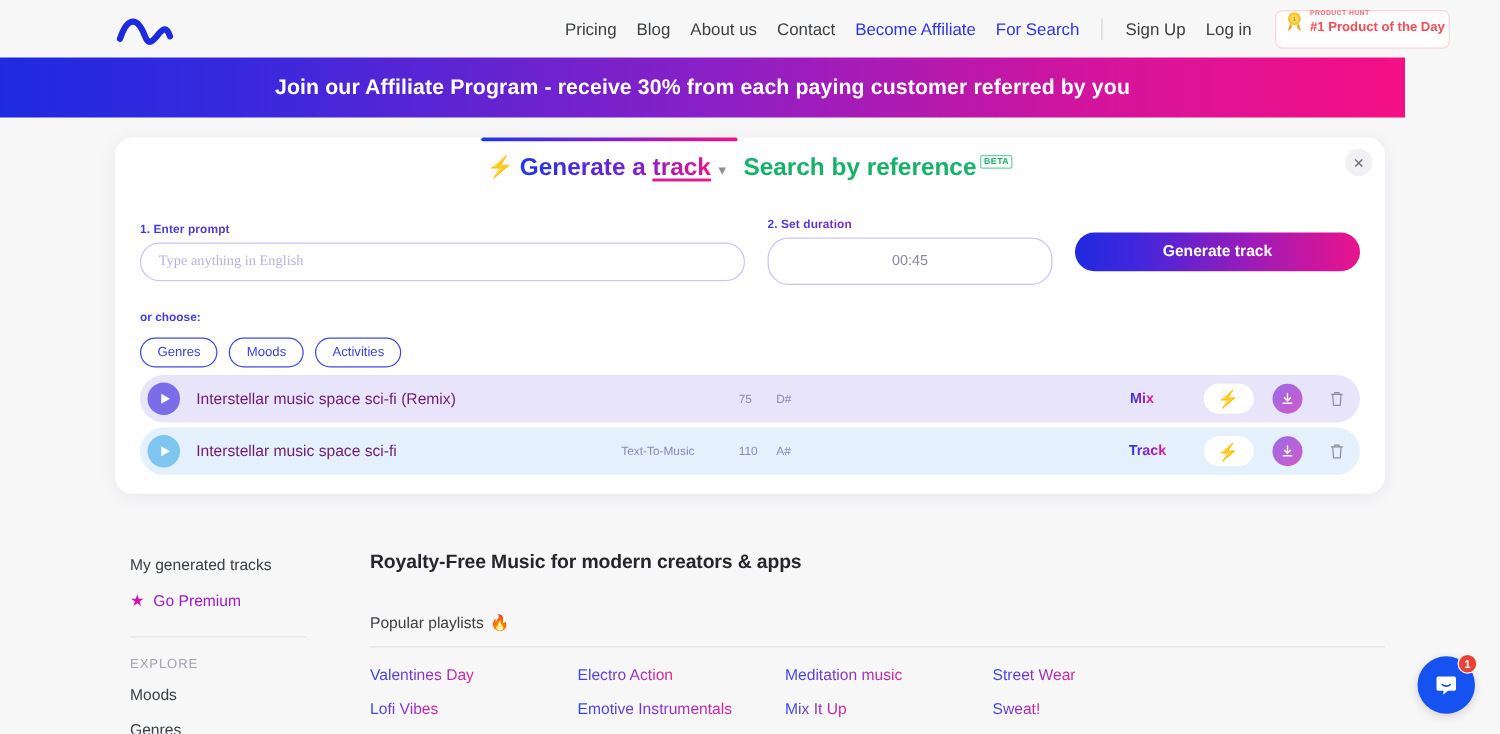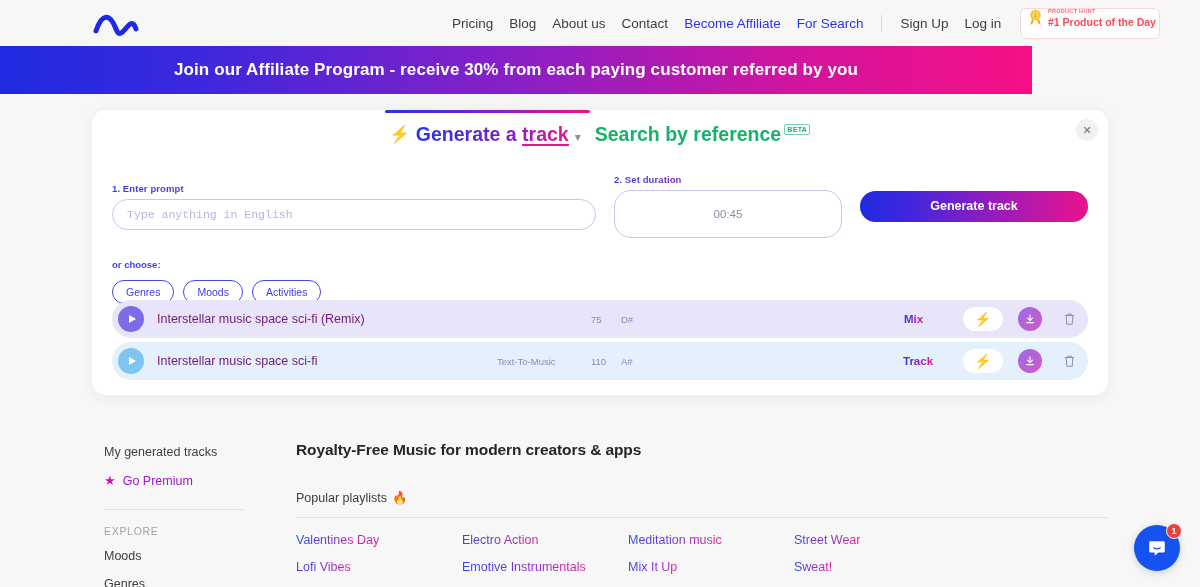--- a/index.html
+++ b/index.html
@@ -37,21 +37,21 @@
     background: #fffdfd;
     display: flex; padding: 0 7px; gap: 5px;
   }
   .ph-medal { width: 15px; height: 17px; flex: 0 0 auto; }
   .ph-txt { display: flex; flex-direction: column; line-height: 1; }
   .ph-kicker { font-size: 5.5px; font-weight: bold; color: #f26b72; letter-spacing: .3px; margin-bottom: 2px; }
   .ph-main { font-size: 10.5px; font-weight: bold; color: #f04e57; white-space: nowrap; }
 
   
   .banner {
-    position: absolute; top: 46px; left: 0; width: 1032px; height: 48px;
+    position: absolute; top: 46px; left: 0; width: 1124px; height: 48px;
     background: linear-gradient(90deg, #1f2ae0 0%, #3a28dd 18%, #8e1fc4 52%, #d4149d 78%, #f50f84 100%);
     display: flex; align-items: center; justify-content: center;
   }
   .banner-txt { color: #fff; font-size: 17px; font-weight: bold; letter-spacing: .1px; }
 
   
   .card {
     position: absolute; left: 92px; top: 110px; width: 1016px; height: 285px;
     background: #fff; border-radius: 14px;
     box-shadow: 0 2px 14px rgba(40,40,90,.07);
@@ -96,26 +96,26 @@
   .field-label { font-size: 9.5px; font-weight: bold; margin-bottom: 5px; letter-spacing: .1px; }
   .grad-label {
     background: linear-gradient(90deg, #3a3ce6 0%, #b31aaa 55%, #f0147f 100%);
     -webkit-background-clip: text; background-clip: text; color: transparent;
   }
   .row1 { display: flex; align-items: center; gap: 18px; }
   .prompt-wrap { width: 484px; }
   .prompt-input {
     width: 484px; height: 31px; border: 1px solid #c9c5f7; border-radius: 17px;
     background: #fff; padding: 0 14px; font-size: 11.5px; color: #6e6a9c;
-    font-family: Liberation Mono, monospace; outline: none;
+    font-family: Liberation Serif, serif; outline: none;
   }
   .prompt-input::placeholder { color: #b7b3e0; }
   .dur-wrap { width: 228px; }
   .dur-input {
-    width: 228px; height: 48px; border: 1px solid #c9c5f7; border-radius: 17px;
+    width: 228px; height: 38px; border: 1px solid #c9c5f7; border-radius: 17px;
     background: #fff; font-size: 11.5px; color: #8c8aa8; text-align: center;
     font-family: "Liberation Sans", sans-serif; outline: none;
   }
   .gen-btn {
     width: 232px; height: 31px; border: none; border-radius: 17px;
     background: linear-gradient(90deg, #1f2ae0 0%, #4226dc 22%, #9d1bb8 62%, #e9138c 100%);
     color: #fff; font-size: 12.5px; font-weight: bold; cursor: pointer;
     font-family: "Liberation Sans", sans-serif;
   }
   .or-choose { font-size: 9.5px; font-weight: bold; margin-top: 21px; }

